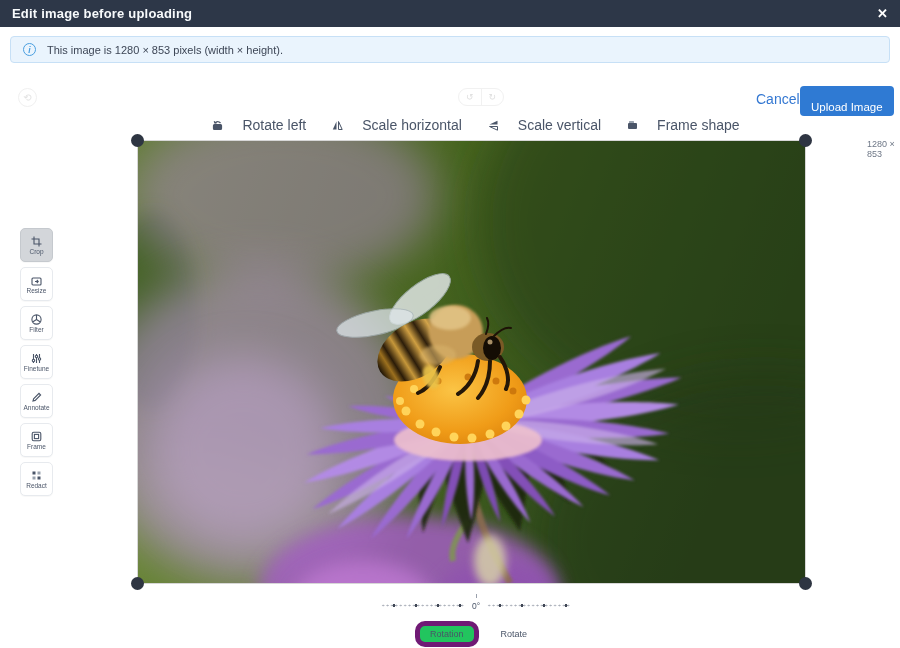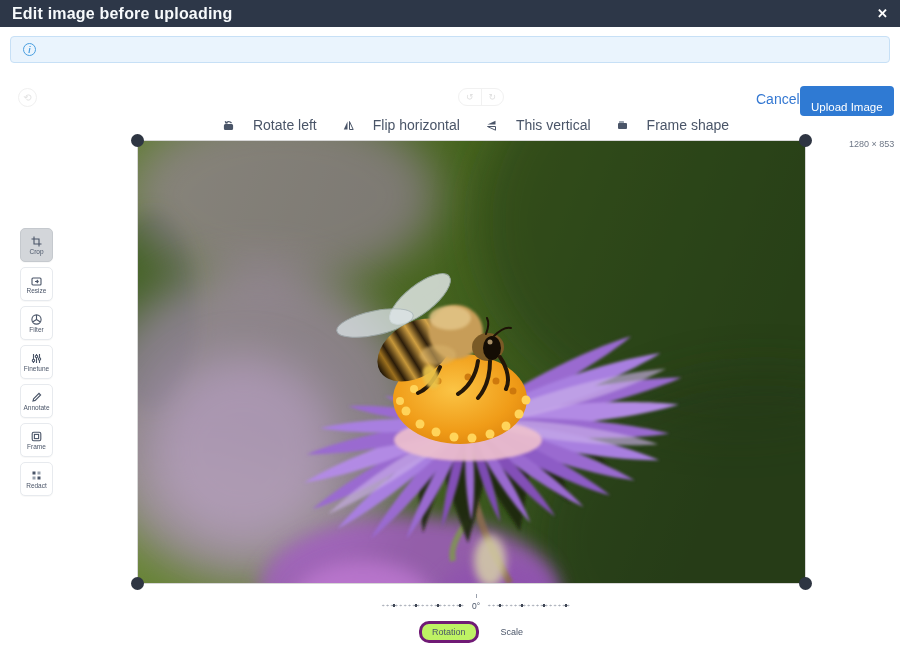--- a/index.html
+++ b/index.html
@@ -2,21 +2,21 @@
 <html><head>
 <meta charset="utf-8">
 <style>
   * { margin:0; padding:0; box-sizing:border-box; }
   html,body { width:900px; height:648px; background:#fff; overflow:hidden;
     font-family:"Liberation Sans", sans-serif; }
 
   
   .hdr { position:absolute; left:0; top:0; width:900px; height:27px; background:#2d3748;
     display:flex; align-items:center; justify-content:space-between; padding:0 12px; }
-  .hdr-title { color:#f7fafc; font-size:16px; font-weight:600; letter-spacing:.2px; }
+  .hdr-title { color:#f7fafc; font-size:13px; font-weight:600; letter-spacing:.2px; }
   .hdr-close { color:#fff; font-size:13px; font-weight:700; cursor:pointer; background:none; border:none;
     font-family:"Liberation Sans", sans-serif; }
 
   
   .banner { position:absolute; left:10px; top:36px; width:880px; height:27px;
     background:#eaf4fd; border:1px solid #c7e0f6; border-radius:4px;
     display:flex; align-items:center; gap:11px; padding:0 12px; }
   .info-ic { width:13px; height:13px; border-radius:50%; border:1.3px solid #4a9fe0;
     color:#4a9fe0; font-size:8.5px; display:flex; align-items:center; justify-content:center;
     font-style:italic; font-weight:700; flex:0 0 auto; }
@@ -52,48 +52,49 @@
   .tool svg { display:block; }
   .tool-lbl { font-size:6.5px; color:#4a5568; font-family:"Liberation Sans", sans-serif; }
 
   
   .canvas { position:absolute; left:138px; top:141px; width:667px; height:442px;
     outline:1px solid #d7d7d7; }
   .canvas svg.photo { display:block; width:667px; height:442px; }
   .handle { position:absolute; width:13px; height:13px; border-radius:50%; background:#2e3542; cursor:grab; }
   .h-tl { left:-7px; top:-7px; } .h-tr { right:-7px; top:-7px; }
   .h-bl { left:-7px; bottom:-7px; } .h-br { right:-7px; bottom:-7px; }
-  .dim-lbl { position:absolute; left:849px; top:139px; font-size:9px; color:#6e7786; }
+  .dim-lbl { position:absolute; left:867px; top:139px; font-size:9px; color:#6e7786; }
 
   
   .ruler { position:absolute; left:0; top:599px; width:952px; display:flex; justify-content:center;
     align-items:center; gap:7px; }
   .dots { width:84px; height:9px; background-image:
       radial-gradient(circle, #3f4654 1.3px, transparent 1.6px),
       radial-gradient(circle, #a9aeb8 .8px, transparent 1.1px);
     background-size:22px 9px, 4.4px 9px; background-position:2px 50%, 0 50%; background-repeat:repeat-x; }
   .deg { font-size:8.5px; color:#4a5568; position:relative; padding-top:2px; }
   .deg::before { content:""; position:absolute; left:50%; top:-5px; width:1px; height:4px; background:#9aa0ac; }
 
   .mode-row { position:absolute; left:0; top:621px; width:952px; display:flex; justify-content:center;
     align-items:center; gap:12px; }
   .mode { background:none; border:none; font-size:9px; color:#4a5568; cursor:pointer; padding:3px 10px;
     border-radius:10px; font-family:"Liberation Sans", sans-serif; }
-  .mode.active { background:#bef264; border:3px solid #701a75; }
+  .mode.active { background:#22c55e; border:5px solid #701a75; }
 </style>
 </head>
 <body>
 
 <div class="hdr">
   <span class="hdr-title">Edit image before uploading</span>
   <button class="hdr-close">✕</button>
 </div>
 
 <div class="banner">
   <span class="info-ic">i</span>
+  <span class="banner-text">This image is 1280 × 853 pixels (width × height).</span>
 </div>
 
 <button class="reset-btn">⟲</button>
 <div class="undoredo">
   <button>↺</button>
   <span class="sep"></span>
   <button>↻</button>
 </div>
 <button class="cancel">Cancel</button>
 <button class="upload">Upload Image</button>
@@ -105,28 +106,28 @@
         <path d="M3 3 C4 1.2 7 1.2 8.5 3" fill="none"></path>
         <path d="M2.2 1.2 L3 3 L4.8 2.6" fill="none"></path>
       </svg>
     <span>Rotate left</span>
   </button>
   <button class="trf">
     <svg width="11" height="11" viewBox="0 0 11 11">
         <path d="M4.5 1.5 L4.5 9.5 L0.8 9.5 Z" fill="#4a5568"></path>
         <path d="M6.5 1.5 L6.5 9.5 L10.2 9.5 Z" fill="none" stroke="#4a5568" stroke-width="1"></path>
       </svg>
-    <span>Flip horizontal</span>
+    <span>Scale horizontal</span>
   </button>
   <button class="trf">
     <svg width="11" height="11" viewBox="0 0 11 11">
         <path d="M1.5 4.5 L9.5 4.5 L9.5 0.8 Z" fill="#4a5568"></path>
         <path d="M1.5 6.5 L9.5 6.5 L9.5 10.2 Z" fill="none" stroke="#4a5568" stroke-width="1"></path>
       </svg>
-    <span>This vertical</span>
+    <span>Scale vertical</span>
   </button>
   <button class="trf">
     <svg width="11" height="11" viewBox="0 0 11 11">
         <rect x="1" y="3" width="9" height="6" rx="1" fill="#4a5568"></rect>
         <rect x="2" y="1" width="5" height="2" rx="0.5" fill="#9aa3af"></rect>
       </svg>
     <span>Frame shape</span>
   </button>
 </div>
 
@@ -333,14 +334,14 @@
 <span class="dim-lbl">1280 × 853</span>
 
 <div class="ruler">
   <div class="dots"></div>
   <span class="deg">0°</span>
   <div class="dots"></div>
 </div>
 
 <div class="mode-row">
   <button class="mode active">Rotation</button>
-  <button class="mode">Scale</button>
+  <button class="mode">Rotate</button>
 </div>
 
 </body></html>

